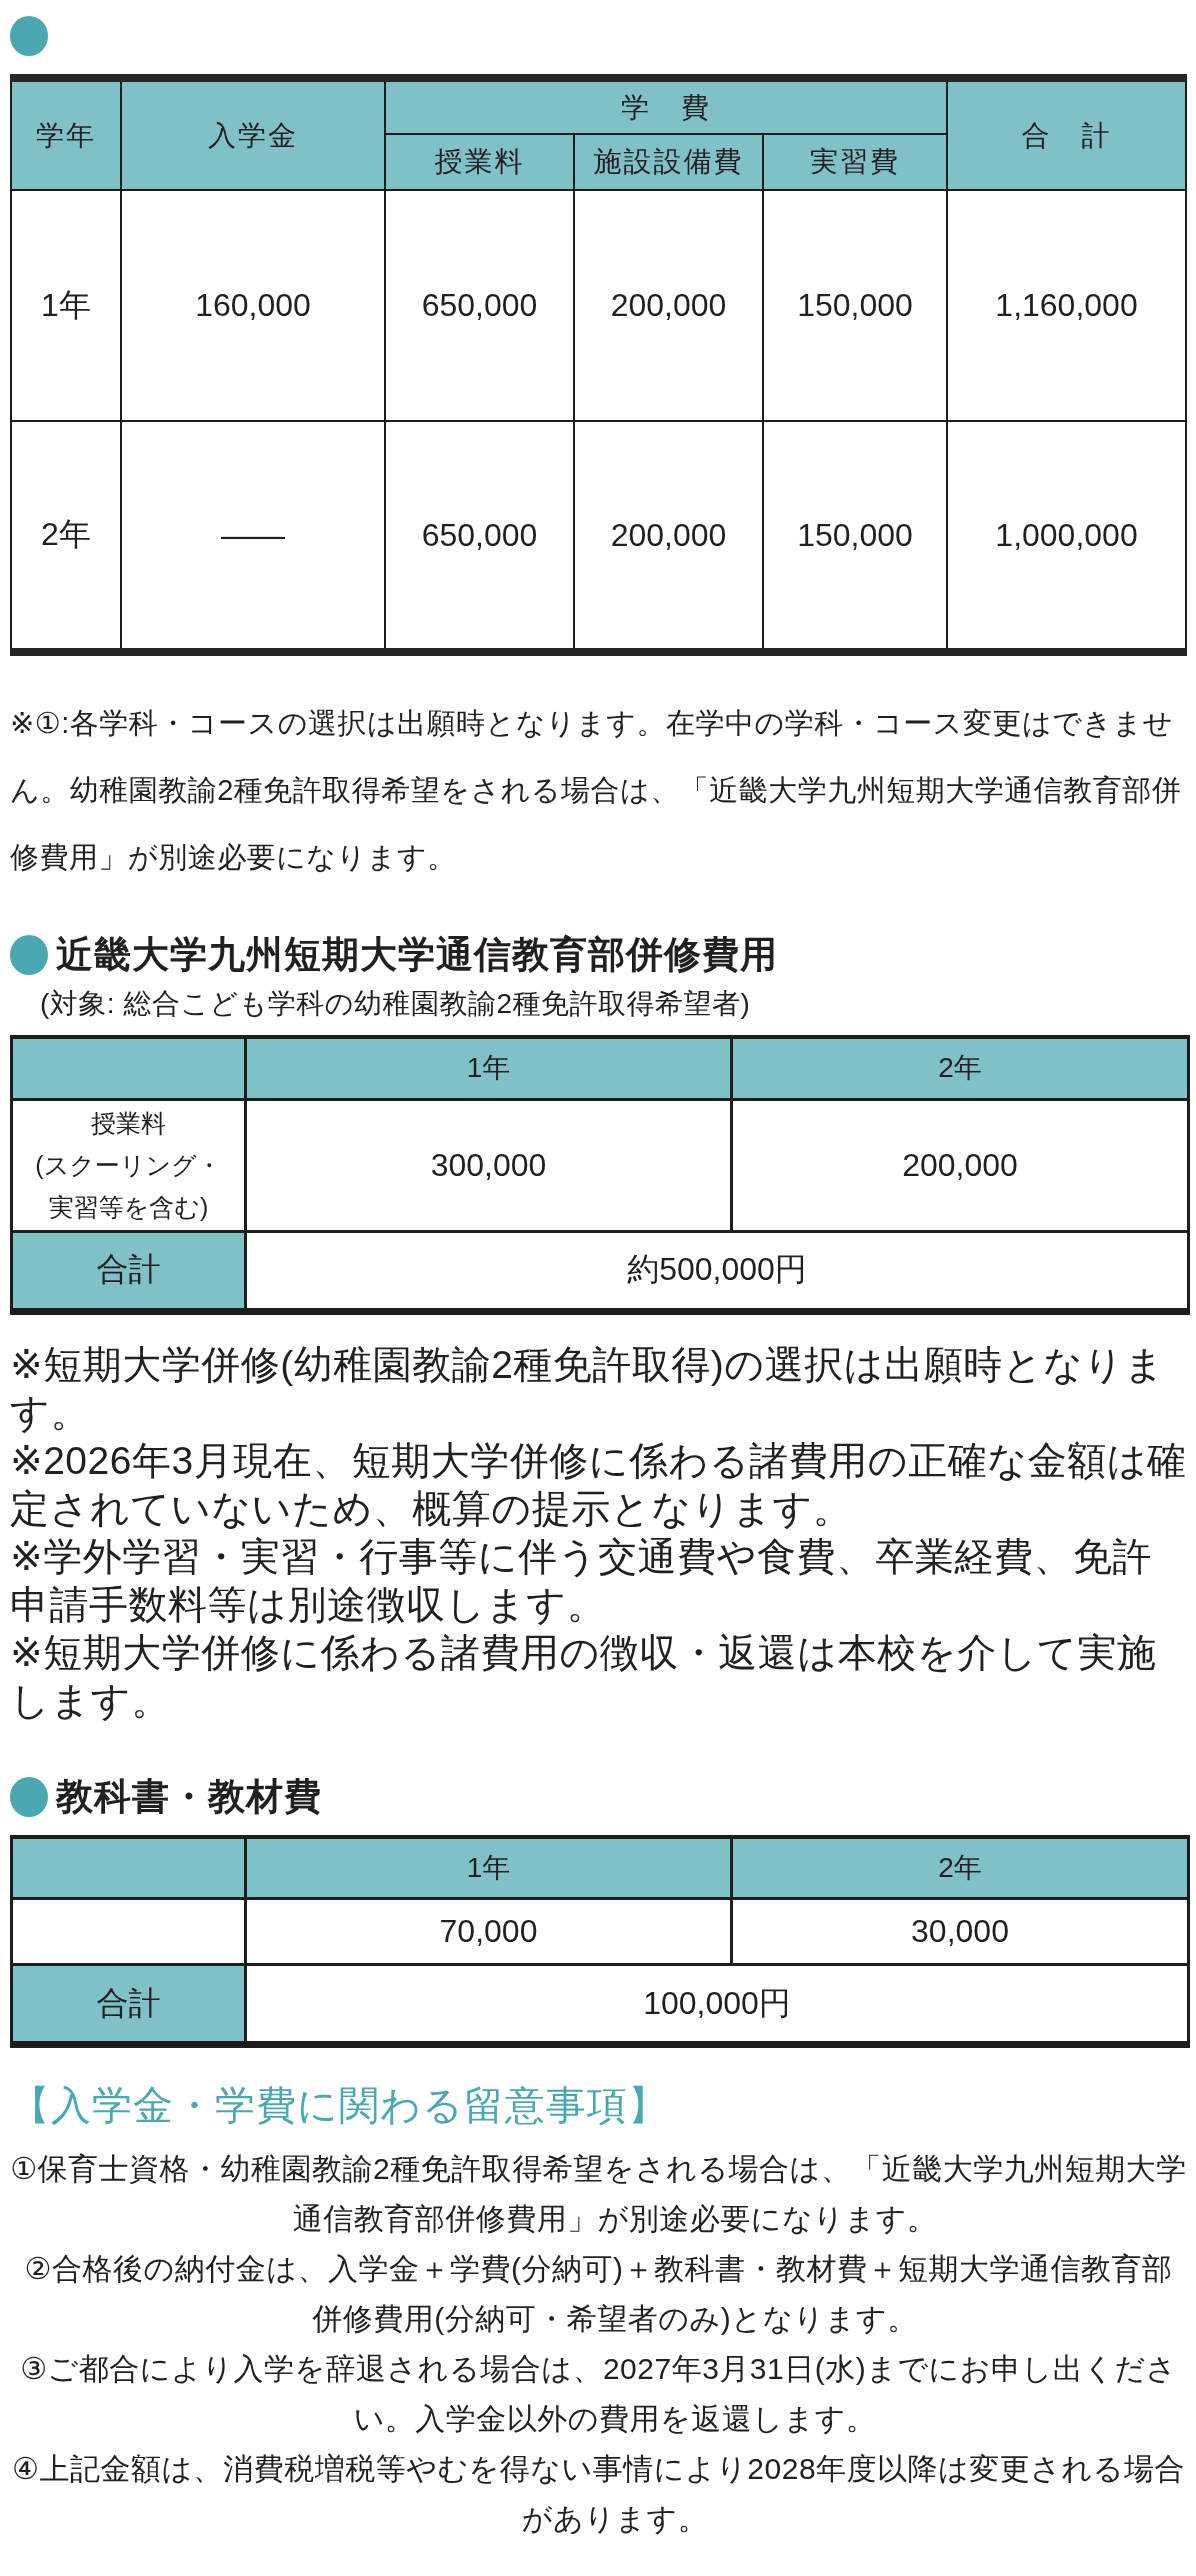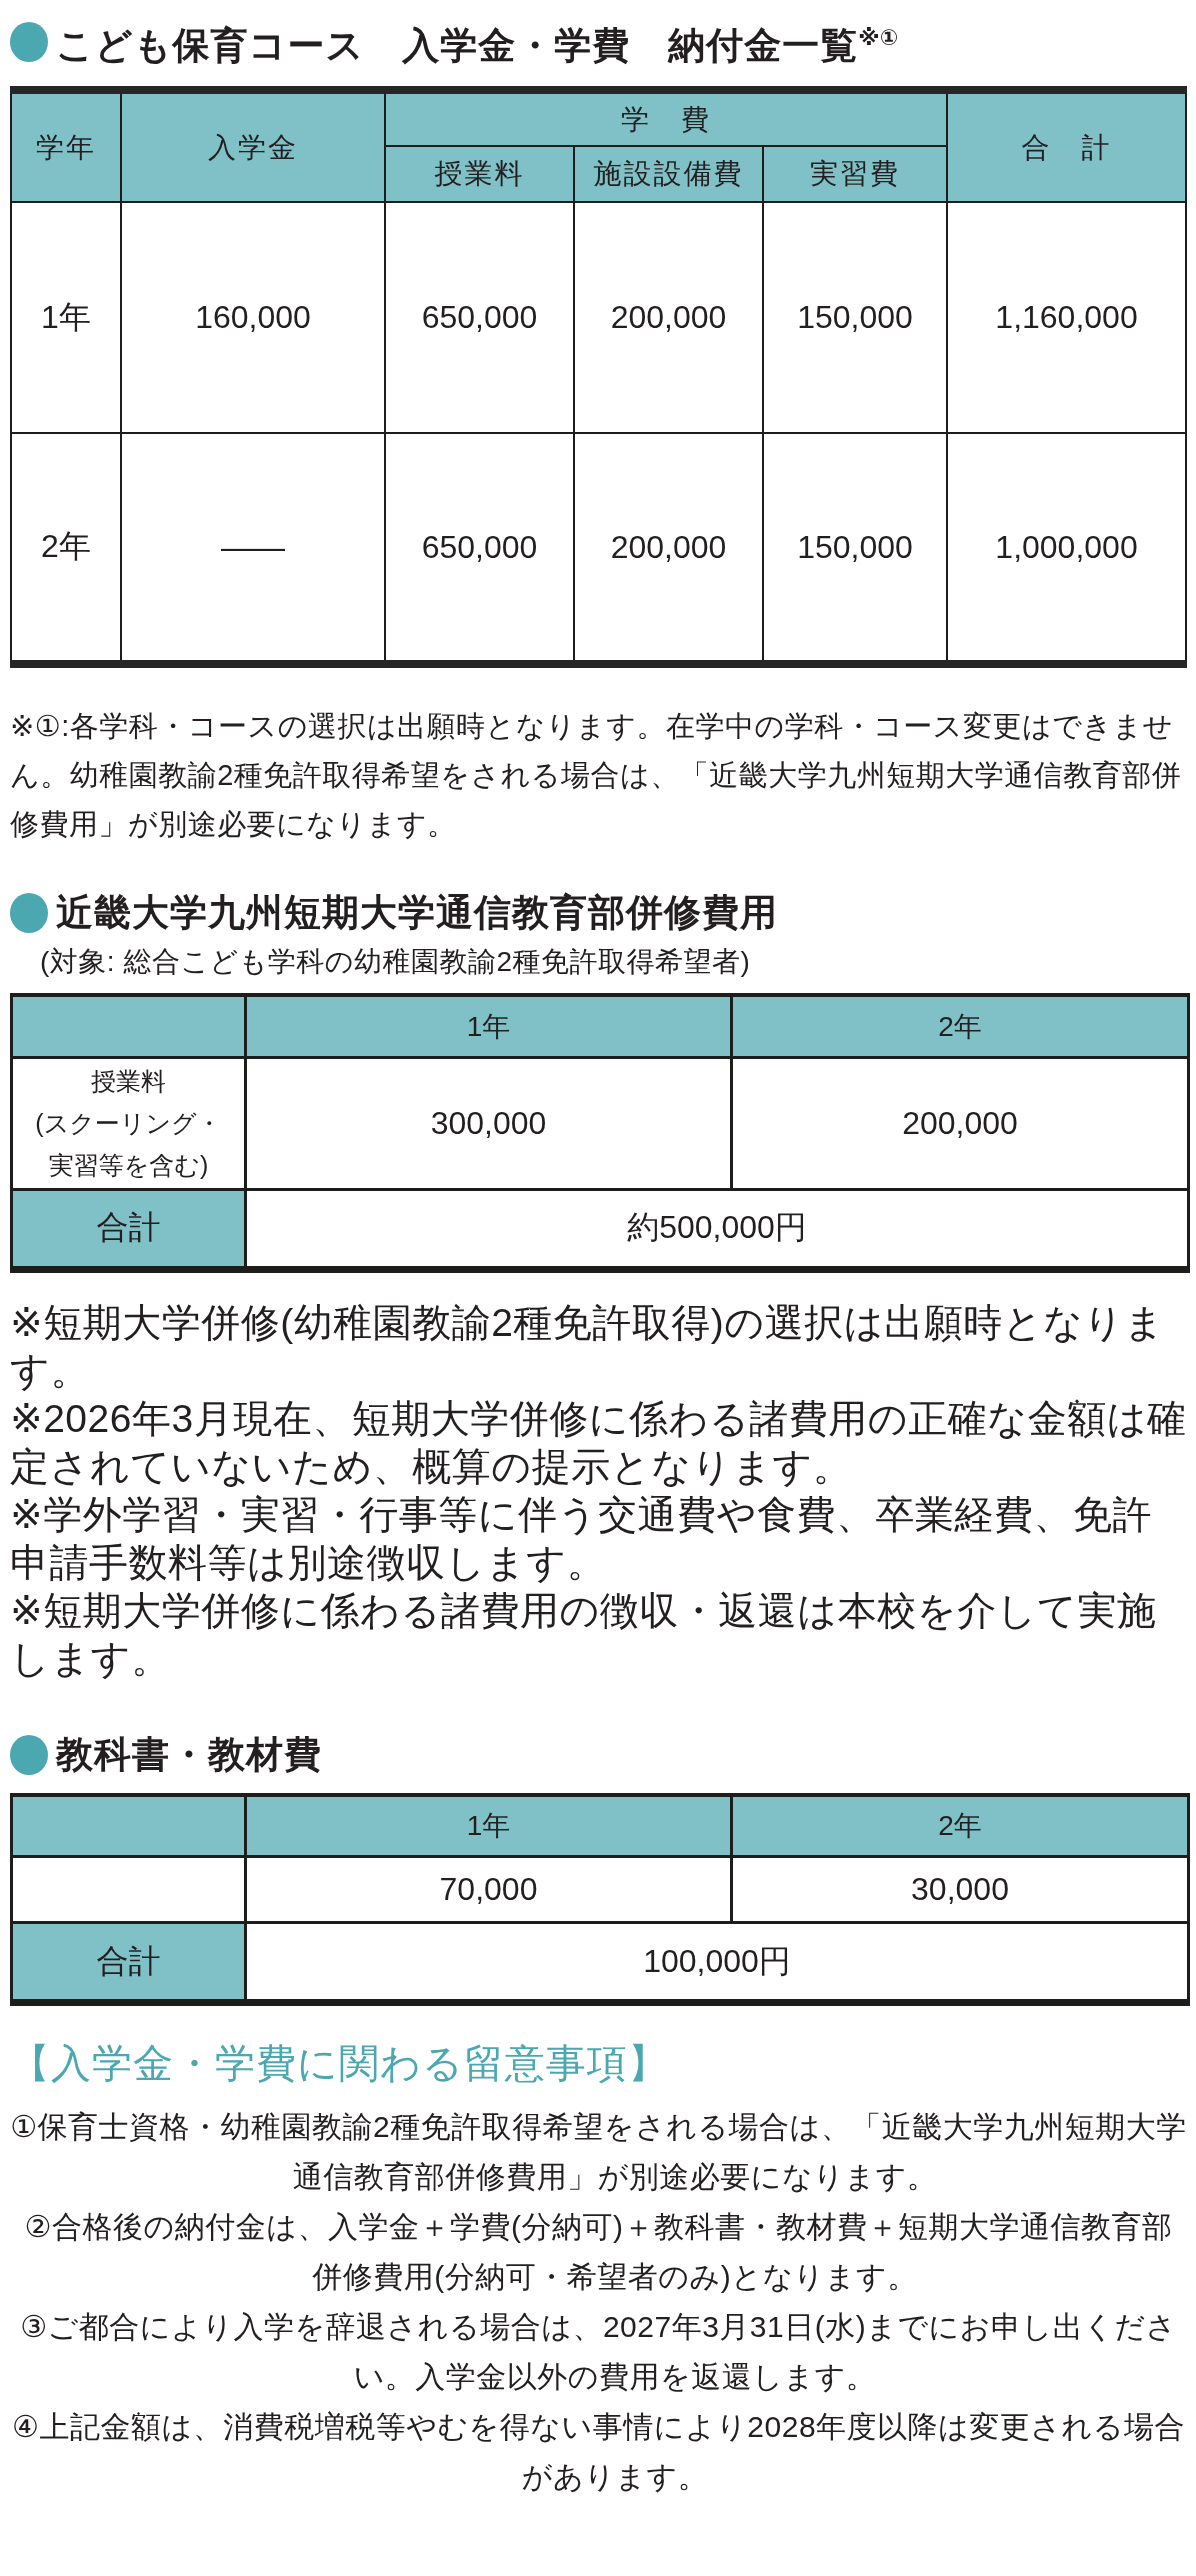--- a/index.html
+++ b/index.html
@@ -47,21 +47,21 @@
   .t2 td, .t3 td { font-size: 32px; background: #ffffff; }
   .t2 .label-cell {
     font-size: 25px; line-height: 42px; white-space: pre-line; height: 132px;
     padding: 0 2px;
   }
   .t2 .total-row td, .t3 .total-row td { height: 80px; margin-top: 40px; }
   .total-head { background: #7fc1c7 !important; font-size: 28px; }
   .t3 .val-row td { height: 66px; }
 
   
-  .note { font-size: 29px; line-height: 49px; margin: 34px 0 0 0; letter-spacing: 0.5px; }
+  .note { font-size: 29px; line-height: 67px; margin: 34px 0 0 0; letter-spacing: 0.5px; }
   .notes-block { margin-top: 26px; }
   .notes-block p { margin: 0; font-size: 39px; line-height: 48px; letter-spacing: 0.5px; }
 
   
   .sec2-head { margin-top: 42px; }
   .sec3-head { margin-top: 50px; }
 
   
   .notice-title {
     margin: 34px 0 0 0; font-size: 40px; font-weight: normal;
@@ -73,21 +73,20 @@
     padding-left: 33px; text-indent: -33px;
   }
 </style>
 </head>
 <body>
 
 <div class="page">
 
   <div class="sec-head">
     <span class="bullet"></span>
-    <h1><span>こども保育コース　入学金・学費　納付金一覧</span><sup>※①</sup></h1>
   </div>
 
   <table class="t1">
     <colgroup>
       <col style="width:110px">
         <col style="width:264px">
         <col style="width:189px">
       <col style="width:189px">
         <col style="width:184px">
         <col style="width:239px">

